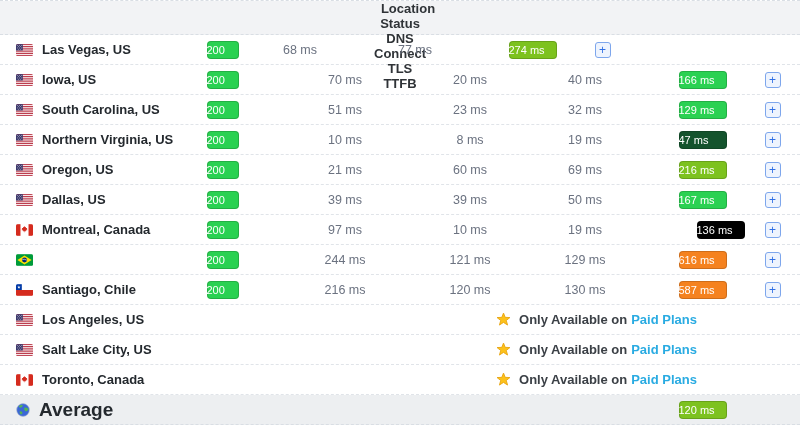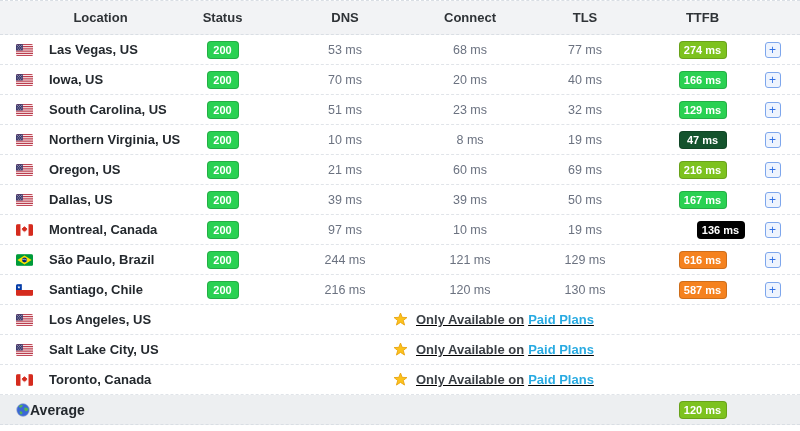--- a/index.html
+++ b/index.html
@@ -1,45 +1,45 @@
 <!DOCTYPE html>
 <html><head>
 <meta charset="utf-8">
 <style>
   html,body{margin:0;padding:0;background:#fff;}
   body{width:800px;height:431px;font-family:"Liberation Sans",sans-serif;-webkit-font-smoothing:antialiased;}
   .tbl{width:800px;border-top:1px dashed #d9dee4;}
   .hrow,.row,.arow{display:flex;align-items:center;box-sizing:border-box;border-bottom:1px dashed #e0e4e9;}
-  .hrow{height:34px;background:#f2f3f5;border-bottom:1px dashed #d9dee4;}
+  .hrow{height:34px;background:#f2f3f5;border-bottom:1px dashed #d9dee4;flex-direction:column;}
   .row{height:30px;background:#fff;}
   .arow{height:30px;background:#edeff1;border-bottom:1px dashed #d9dee4;}
   .c{box-sizing:border-box;display:flex;align-items:center;justify-content:center;}
   .c.loc{width:185px;justify-content:flex-start;padding-left:16px;}
   .c.status{width:75px;}
   .c.dns{width:170px;}
   .c.connect{width:80px;}
   .c.tls{width:150px;}
   .c.ttfb{width:85px;}
   .c.plus{width:55px;}
-  .c.span{width:615px;justify-content:flex-start;padding-left:208px;text-decoration:underline;}
+  .c.span{width:615px;justify-content:center;padding-left:208px;}
   .th{font-size:13px;font-weight:700;color:#2f3337;}
-  .locname{font-size:13px;font-weight:600;color:#24292e;margin-left:16px;white-space:nowrap;}
+  .locname{font-size:13px;font-weight:600;color:#24292e;margin-left:9px;white-space:nowrap;}
   .val{font-size:12.5px;color:#6b7280;}
   .flag{display:inline-flex;align-items:center;line-height:0;}
   .flag svg{border-radius:1.5px;display:block;}
-  .badge{display:inline-block;color:#fff;font-weight:700;font-size:11px;text-align:center;
+  .badge{display:inline-block;color:#fff;font-weight:400;font-size:11px;
          border-radius:4px;padding:3px 0;box-shadow:inset 0 0 0 1px rgba(0,0,0,0.16);}
   .badge.st{width:32px;}
   .badge.tt{width:48px;}
   .plusbtn{display:inline-flex;align-items:center;justify-content:center;width:14px;height:14px;
            border:1px solid #7da6ec;border-radius:3px;background:#eef4fe;color:#2f6fe4;
            font-size:12px;line-height:12px;font-weight:500;cursor:pointer;}
   .paidtxt{font-size:13px;font-weight:600;color:#3b4046;margin-left:8px;white-space:pre;}
   .paidlink{font-size:13px;font-weight:600;color:#29abe2;text-decoration:none;cursor:pointer;margin-left:4px;white-space:nowrap;}
-  .avglabel{font-size:14px;font-weight:700;color:#24292e;margin-left:0;}
+  .avglabel{font-size:19px;font-weight:700;color:#24292e;margin-left:9px;}
 </style>
 </head>
 <body>
 
 <div class="tbl">
   <div class="hrow" style="background: rgb(242, 243, 245);">
     <div class="c loc th" style="justify-content:center;">Location</div>
     <div class="c status th">Status</div>
     <div class="c dns th">DNS</div>
     <div class="c connect th">Connect</div>
@@ -76,21 +76,20 @@
                 <circle cx="2.6" cy="5.6" r="0.45"></circle>
                 <circle cx="4.9" cy="5.6" r="0.45"></circle>
               </g>
             </svg>
           </span>
           <span class="locname">Las Vegas, US</span>
         </div>
         <div class="c status">
           <span class="badge st" style="background: rgb(42, 209, 82);">200</span>
         </div>
-        <div class="c dns val">53 ms</div>
         <div class="c connect val">68 ms</div>
         <div class="c tls val">77 ms</div>
         <div class="c ttfb">
           <span class="badge tt" style="background: rgb(125, 194, 31);">274 ms</span>
         </div>
         <div class="c plus">
           <span class="plusbtn">+</span>
         </div>
       </div>
       <div class="row">
@@ -341,21 +340,20 @@
       <div class="row">
         <div class="c loc">
           <span class="flag">
             <svg width="17" height="12" viewBox="0 0 19 13">
               <rect width="19" height="13" fill="#009B3A"></rect>
               <polygon points="9.5,1.4 17.4,6.5 9.5,11.6 1.6,6.5" fill="#FEDF00"></polygon>
               <circle cx="9.5" cy="6.5" r="2.7" fill="#002776"></circle>
               <path d="M7.2 5.9 Q9.5 5.2 11.8 6.6" stroke="#ffffff" stroke-width="0.7" fill="none"></path>
             </svg>
           </span>
-          <span class="locname">São Paulo, Brazil</span>
         </div>
         <div class="c status">
           <span class="badge st" style="background: rgb(42, 209, 82);">200</span>
         </div>
         <div class="c dns val">244 ms</div>
         <div class="c connect val">121 ms</div>
         <div class="c tls val">129 ms</div>
         <div class="c ttfb">
           <span class="badge tt" style="background: rgb(245, 130, 31);">616 ms</span>
         </div>

